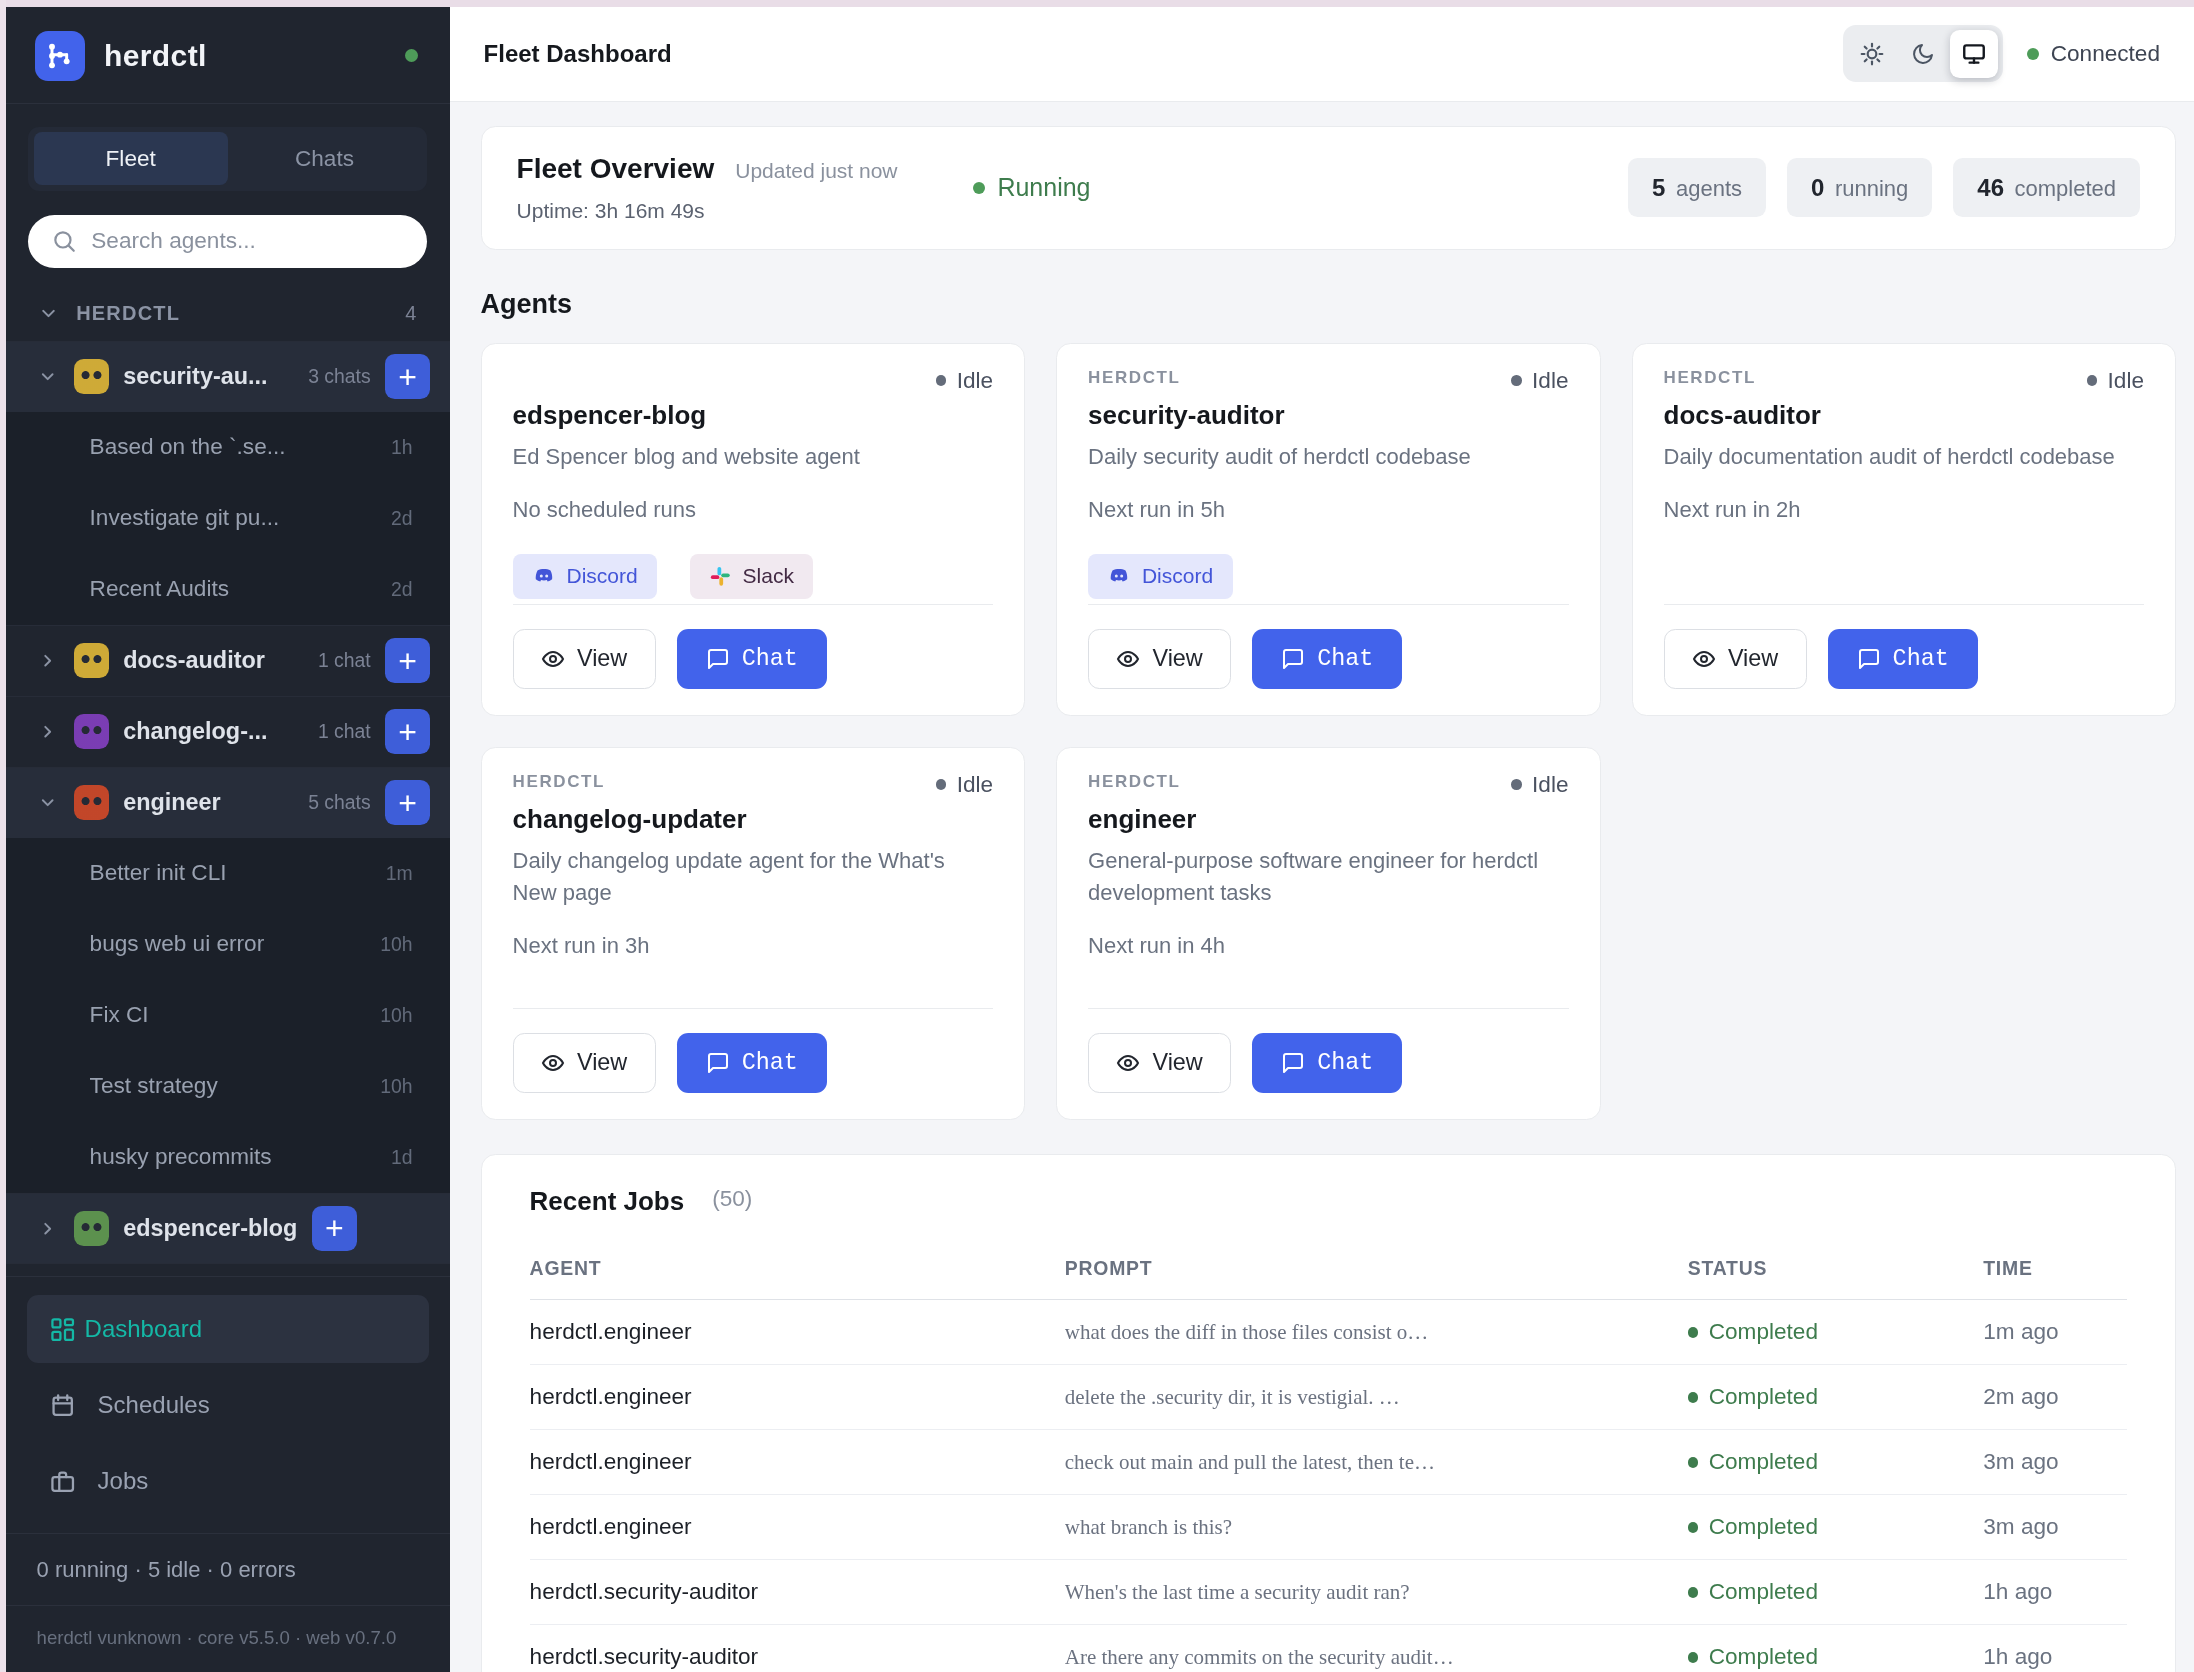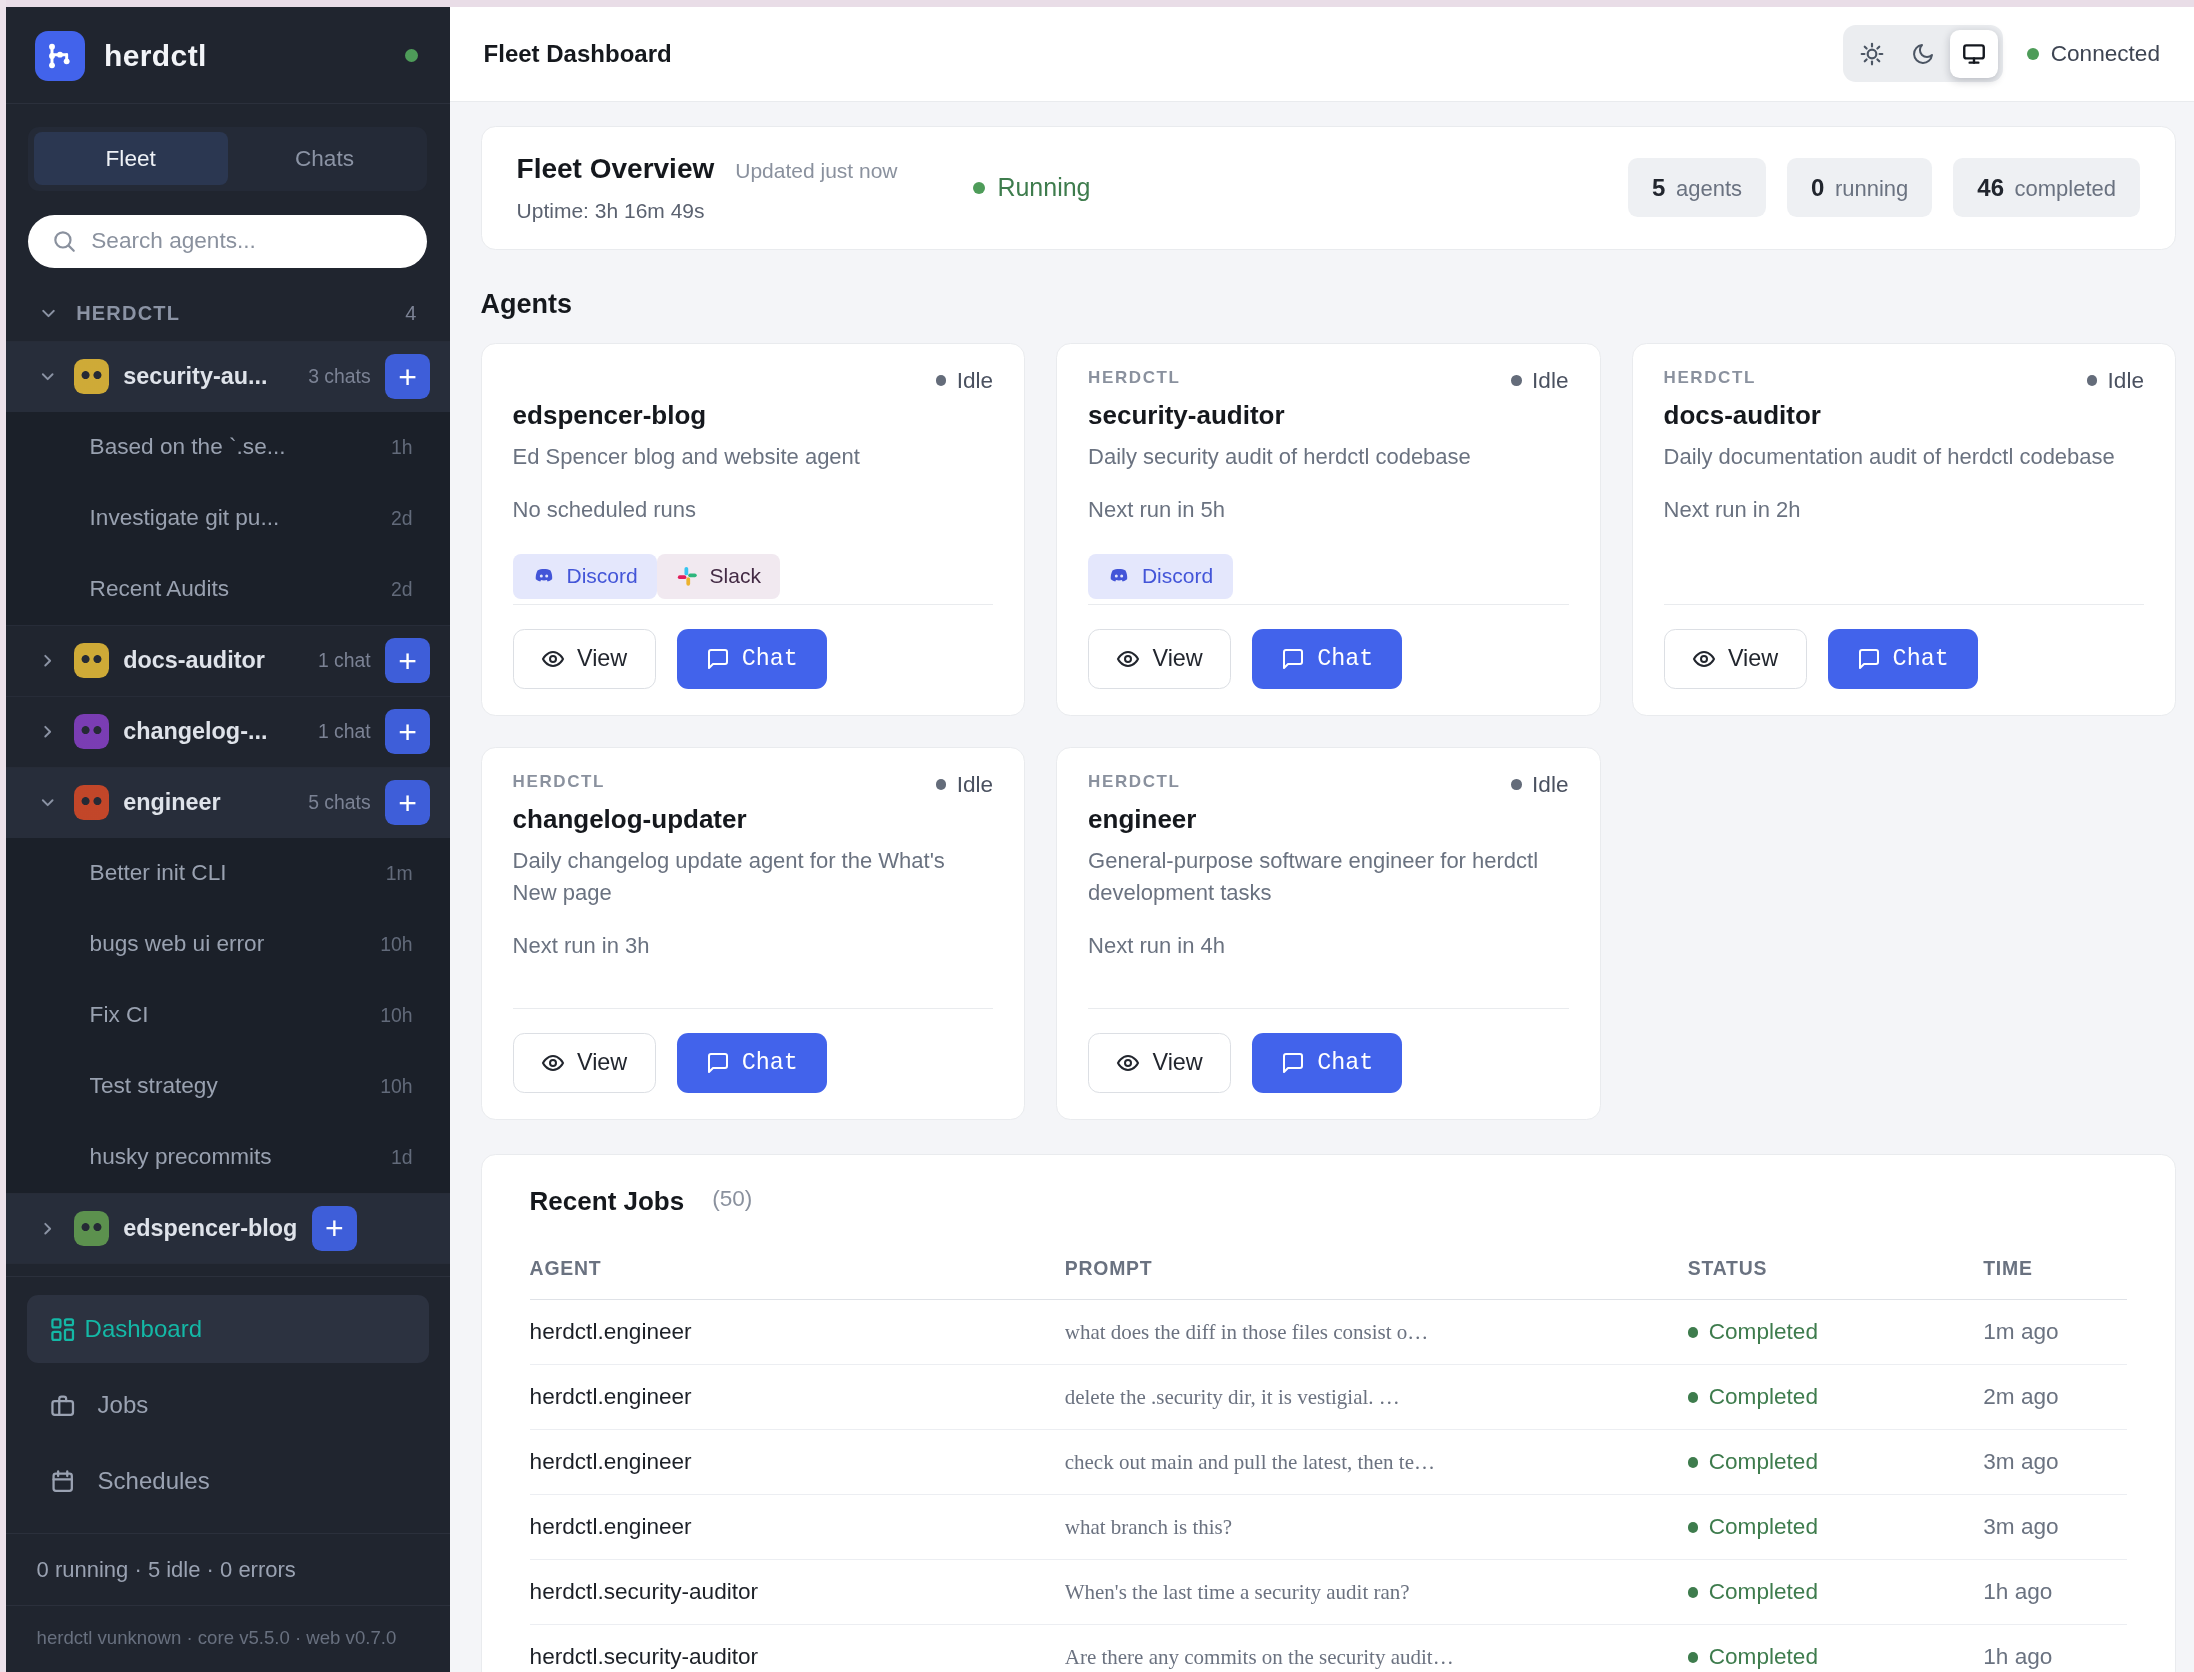--- a/index.html
+++ b/index.html
@@ -85,21 +85,21 @@
 
   .cards { display:grid; grid-template-columns:repeat(3, 1fr); gap:31px; grid-auto-rows:373px; }
   .card { background:#fff; border:0.8px solid #e9ebee; border-radius:14.5px; padding:24px 31px 26px; display:flex; flex-direction:column; }
   .card-top { display:flex; justify-content:space-between; align-items:flex-start; min-height:24px; }
   .eyebrow { font-size:17px; letter-spacing:1.6px; color:#8a919e; font-weight:bold; }
   .idle { display:flex; gap:10.5px; align-items:center; color:#4a5160; font-size:22.6px; }
   .idot { width:10.5px; height:10.5px; border-radius:50%; background:#646c7a; flex:none; }
   .card-name { font-size:26px; font-weight:bold; color:#15181d; margin-top:6.5px; }
   .card-desc { font-size:22px; color:#6a7280; line-height:1.45; margin-top:9.7px; }
   .card-sched { font-size:22px; color:#6a7280; margin-top:24px; }
-  .badges { display:flex; gap:0; margin-top:31px; }
+  .badges { display:flex; gap:33px; margin-top:31px; }
   .badge { display:flex; align-items:center; gap:10.5px; height:45px; padding:0 19.4px; border-radius:8px; font-size:21px; }
   .badge.discord { background:#e4e7fc; color:#4355d8; }
   .badge.slack { background:#f1e9f0; color:#432a44; }
   .card-foot { margin-top:auto; }
   .card-div { border-top:0.8px solid #e9ebee; }
   .card-actions { display:flex; gap:21px; padding-top:24px; }
   .btn-view { display:flex; align-items:center; gap:12px; height:60px; padding:0 27.4px; border:0.8px solid #dcdfe4; border-radius:11.3px; background:#fff; font-size:23.4px; color:#22262e; cursor:pointer; font-family:inherit; }
   .btn-chat { display:flex; align-items:center; gap:12px; height:60px; padding:0 29px; border:none; border-radius:11.3px; background:#4263eb; color:#fff; font-size:23.4px; cursor:pointer; font-family:Liberation Mono, monospace; }
 
   .jobs-card { background:#fff; border:0.8px solid #e9ebee; border-radius:14.5px; margin-top:34px; padding:31px 48px 0; }
@@ -271,34 +271,34 @@
         <svg width="27.4" height="27.4" viewBox="0 0 24 24" fill="none" stroke="currentColor" stroke-width="2" stroke-linecap="round">
           <rect x="3" y="3" width="7" height="7" rx="1.5"></rect>
             <rect x="14" y="3" width="7" height="5" rx="1.5"></rect>
           <rect x="14" y="12" width="7" height="9" rx="1.5"></rect>
             <rect x="3" y="14" width="7" height="7" rx="1.5"></rect>
         </svg>
         <span>Dashboard</span>
       </div>
       <div class="nav-item">
         <svg width="27.4" height="27.4" viewBox="0 0 24 24" fill="none" stroke="currentColor" stroke-width="2" stroke-linecap="round">
-          <rect x="3" y="8" width="18" height="12" rx="2"></rect>
-            <path d="M9 8V6a2 2 0 0 1 2-2h2a2 2 0 0 1 2 2v2"></path>
-            <line x1="9" y1="8" x2="9" y2="20"></line>
-        </svg>
-        <span>Jobs</span>
-      </div>
-      <div class="nav-item">
-        <svg width="27.4" height="27.4" viewBox="0 0 24 24" fill="none" stroke="currentColor" stroke-width="2" stroke-linecap="round">
           <rect x="4" y="5" width="16" height="15" rx="2"></rect>
             <line x1="4" y1="10" x2="20" y2="10"></line>
             <line x1="8" y1="3" x2="8" y2="7"></line>
             <line x1="16" y1="3" x2="16" y2="7"></line>
         </svg>
         <span>Schedules</span>
+      </div>
+      <div class="nav-item">
+        <svg width="27.4" height="27.4" viewBox="0 0 24 24" fill="none" stroke="currentColor" stroke-width="2" stroke-linecap="round">
+          <rect x="3" y="8" width="18" height="12" rx="2"></rect>
+            <path d="M9 8V6a2 2 0 0 1 2-2h2a2 2 0 0 1 2 2v2"></path>
+            <line x1="9" y1="8" x2="9" y2="20"></line>
+        </svg>
+        <span>Jobs</span>
       </div>
     </div>
 
     <div class="status-line">0 running · 5 idle · 0 errors</div>
     <div class="footer-line">herdctl vunknown · core v5.5.0 · web v0.7.0</div>
 
   </aside>
 
   <main class="main">
 

